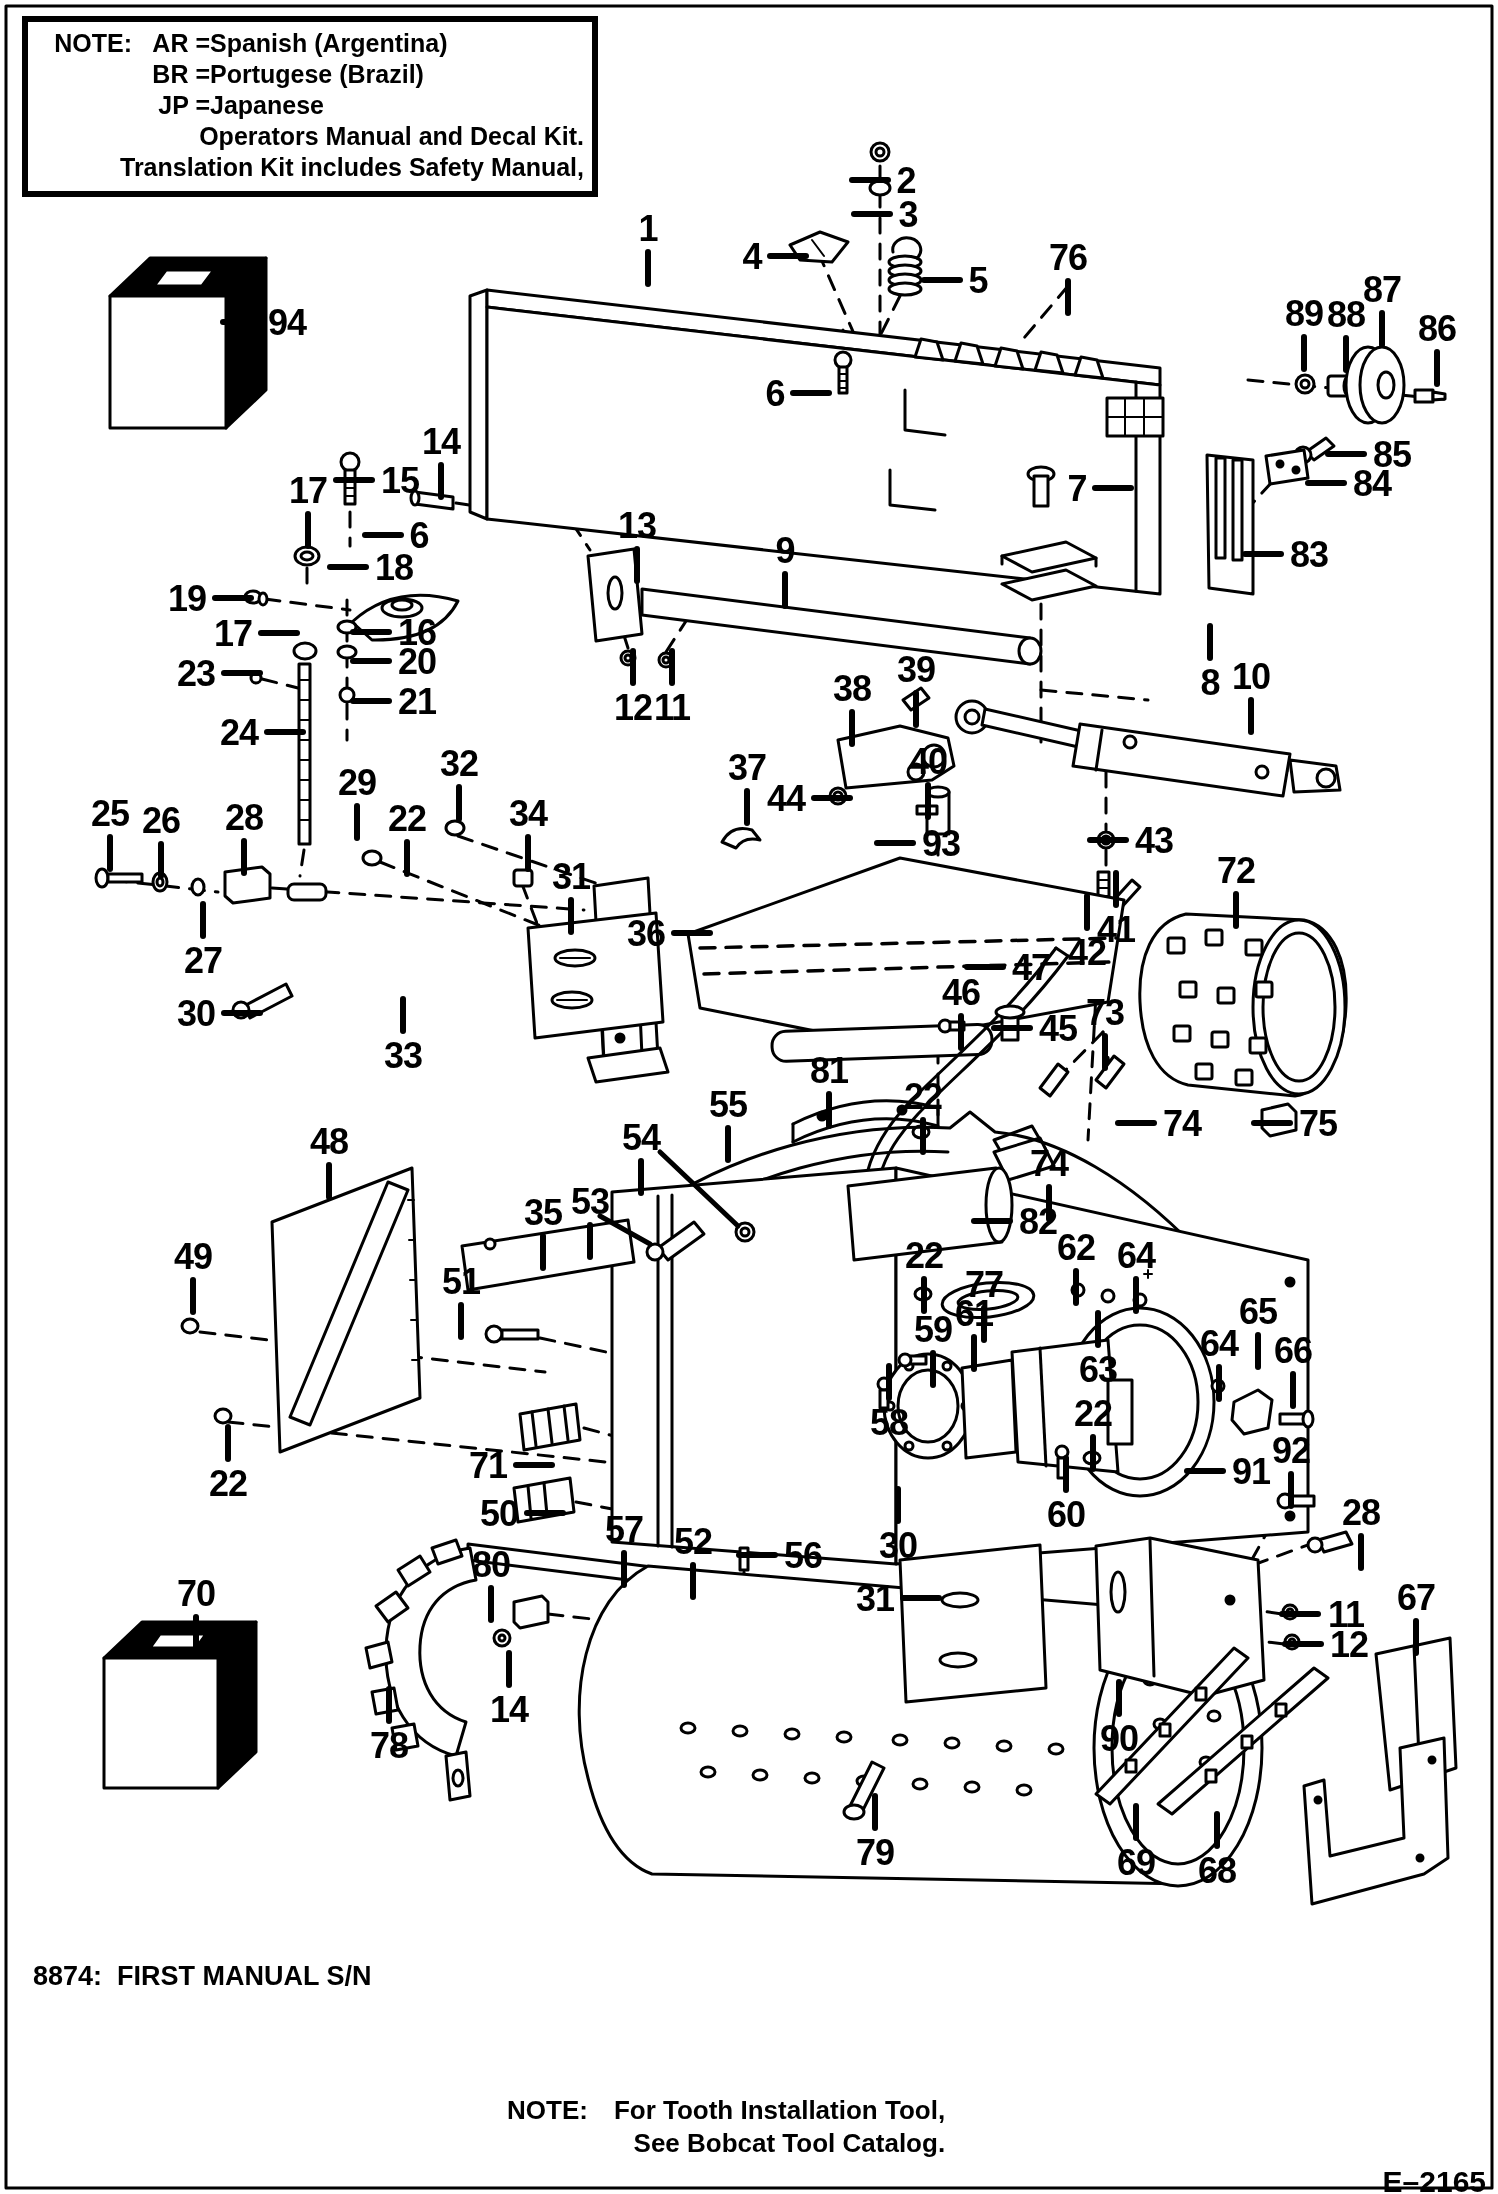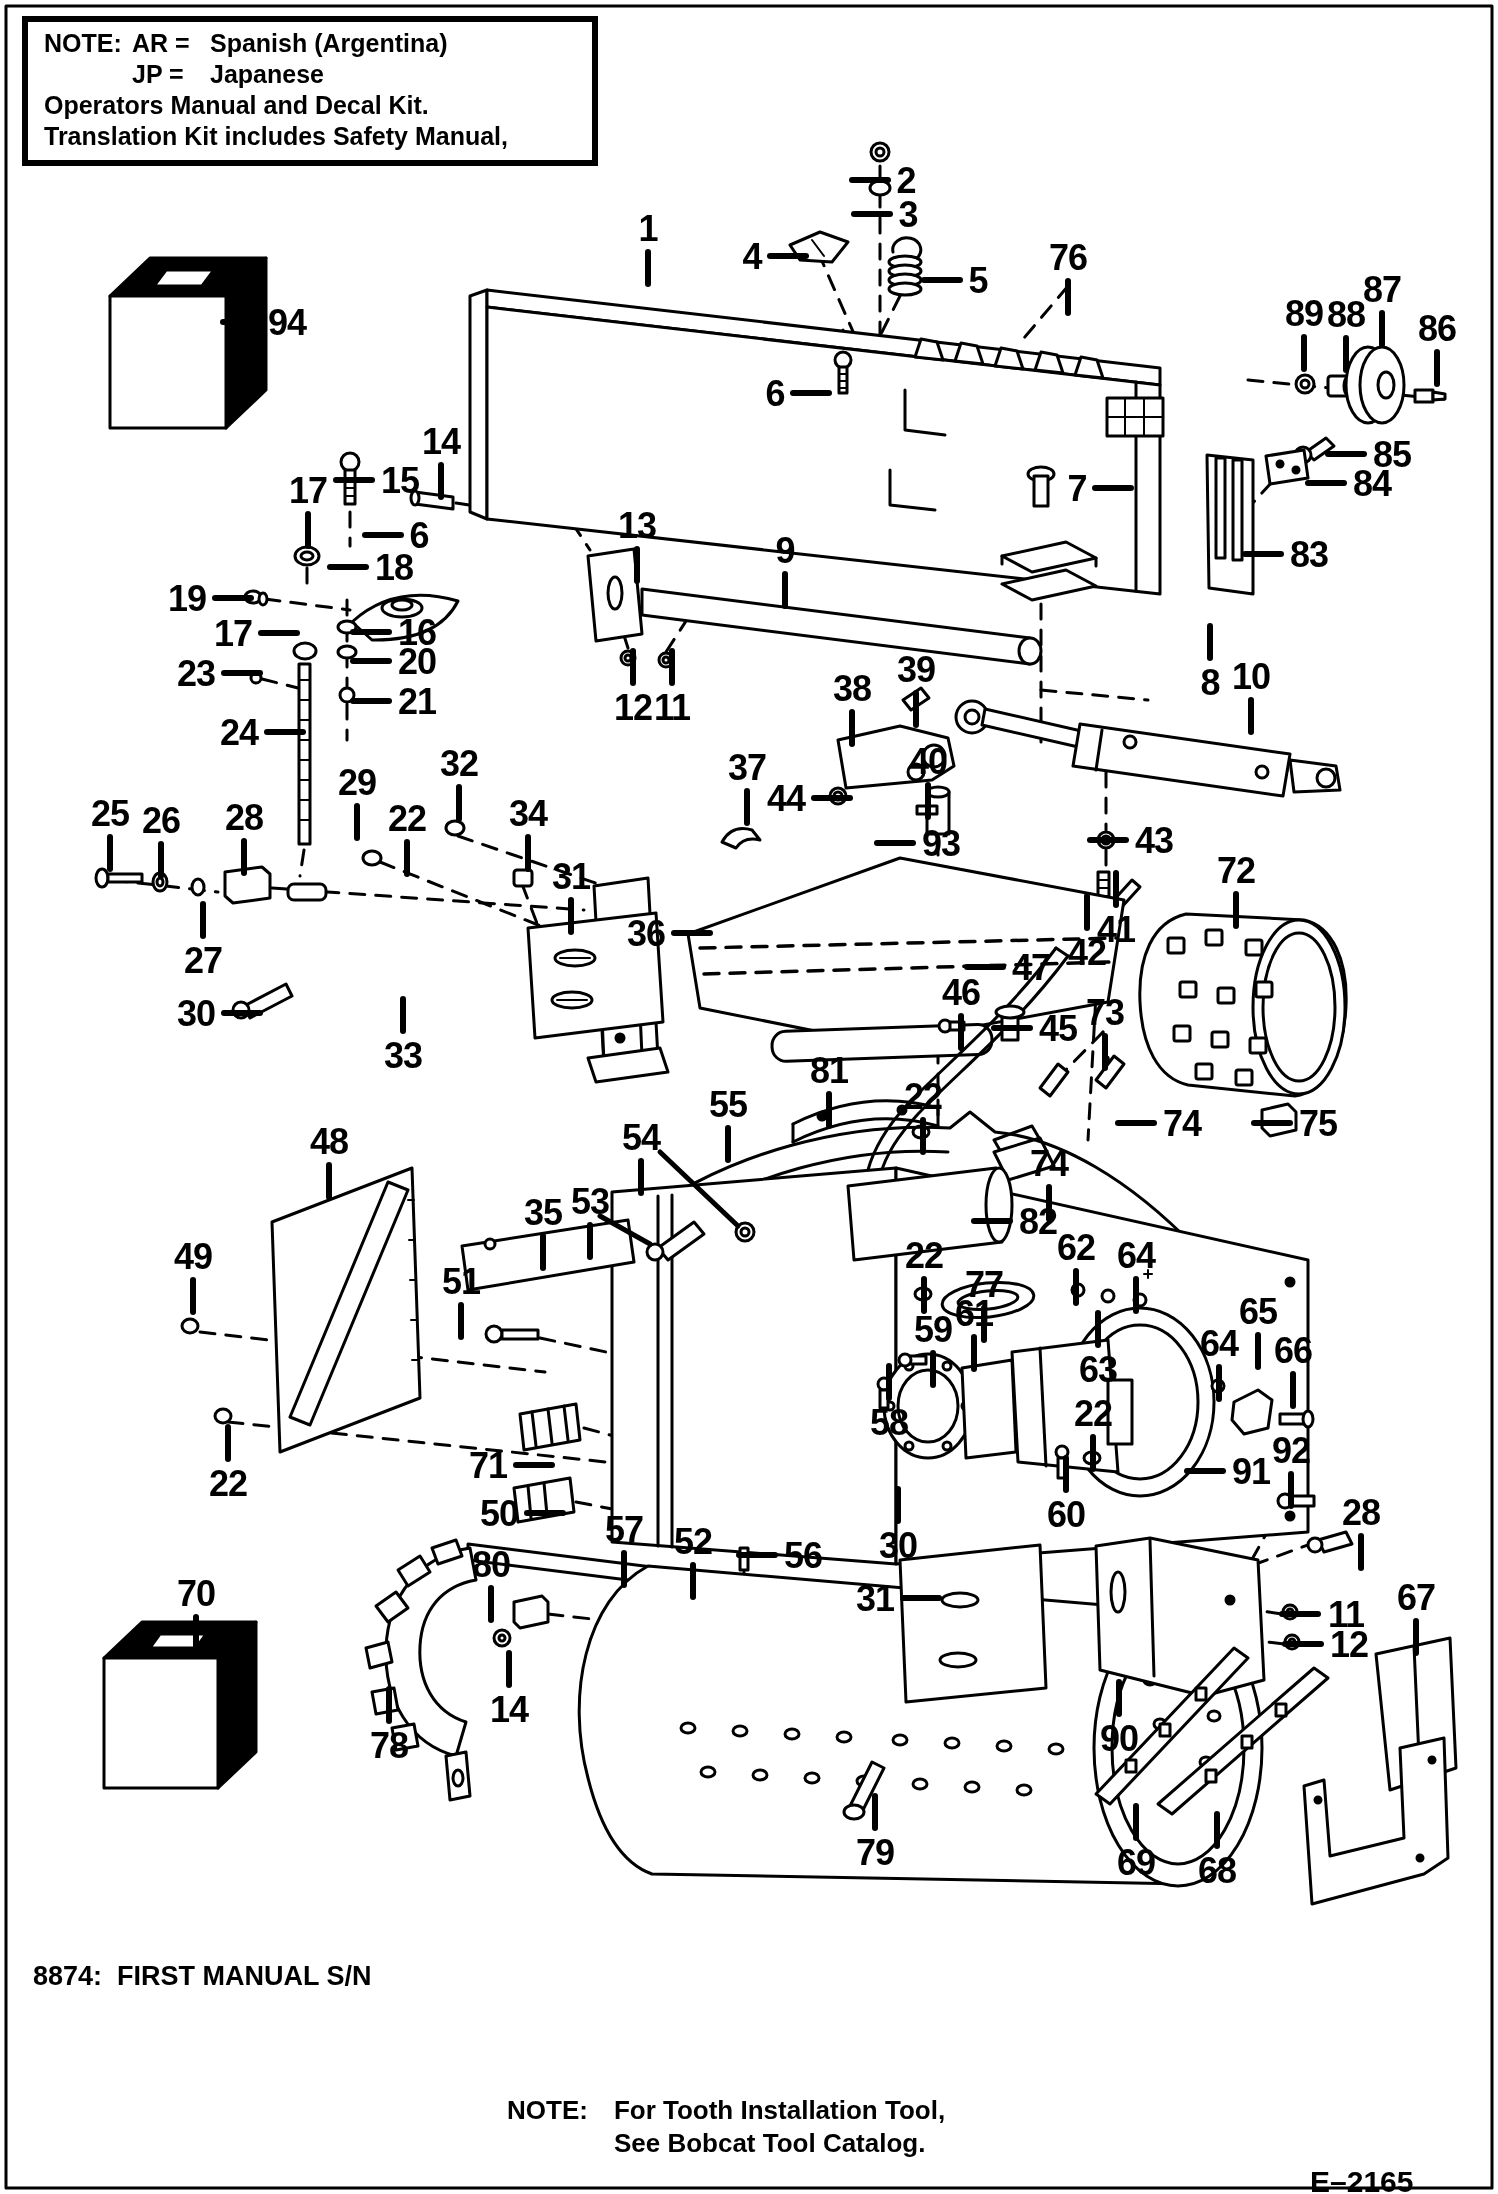--- a/index.html
+++ b/index.html
@@ -9,21 +9,21 @@
   svg path,svg polygon,svg polyline,svg line,svg rect,svg circle,svg ellipse{
     stroke:#000;stroke-width:3;fill:none;stroke-linejoin:round;stroke-linecap:round;}
   svg .fw{fill:#fff;}
   svg .fb{fill:#000;stroke:#000;}
   svg .dash{stroke-dasharray:15 11;stroke-width:3.5;}
   svg .thin{stroke-width:2;}
   svg .thick{stroke-width:5;}
   svg .tick{stroke-width:6;}
   .callout{font:900 36px "Liberation Sans",sans-serif;fill:#000;stroke:none;
            text-anchor:middle;dominant-baseline:central;letter-spacing:-1px;}
-  .overlay{position:absolute;}
+  .overlay{position:absolute;text-align:right;}
   .note-box{left:22px;top:16px;width:540px;border:6px solid #000;background:#fff;
             padding:6px 8px 8px 16px;font:bold 25px/31px "Liberation Sans",sans-serif;}
   .nb-row{display:flex;}
   .nb-l{width:88px;flex:none;}
   .nb-k{width:78px;flex:none;}
   .serials{left:33px;top:1898px;font:bold 27px/31.5px "Liberation Sans",sans-serif;white-space:pre;}
   .bottom-note{left:507px;top:2094px;display:flex;gap:26px;font:bold 26px/33px "Liberation Sans",sans-serif;}
   .drawing-number{left:1310px;top:2126px;width:176px;
                   font:bold 30px "Liberation Sans",sans-serif;margin-top:39px;}
 </style>
@@ -687,20 +687,25 @@
 </svg>
 
 <div class="overlay note-box">
   <div class="nb-row">
     <span class="nb-l">NOTE:</span>
     <span class="nb-k">AR =</span>
     <span>Spanish (Argentina)</span>
   </div>
   <div class="nb-row">
     <span class="nb-l"></span>
+    <span class="nb-k">BR =</span>
+    <span>Portugese (Brazil)</span>
+  </div>
+  <div class="nb-row">
+    <span class="nb-l"></span>
     <span class="nb-k">JP =</span>
     <span>Japanese</span>
   </div>
   <div>Operators Manual and Decal Kit.</div>
   <div>Translation Kit includes Safety Manual,</div>
 </div>
 
 <div class="overlay serials">
   <div>8874:  FIRST MANUAL S/N</div>
   

